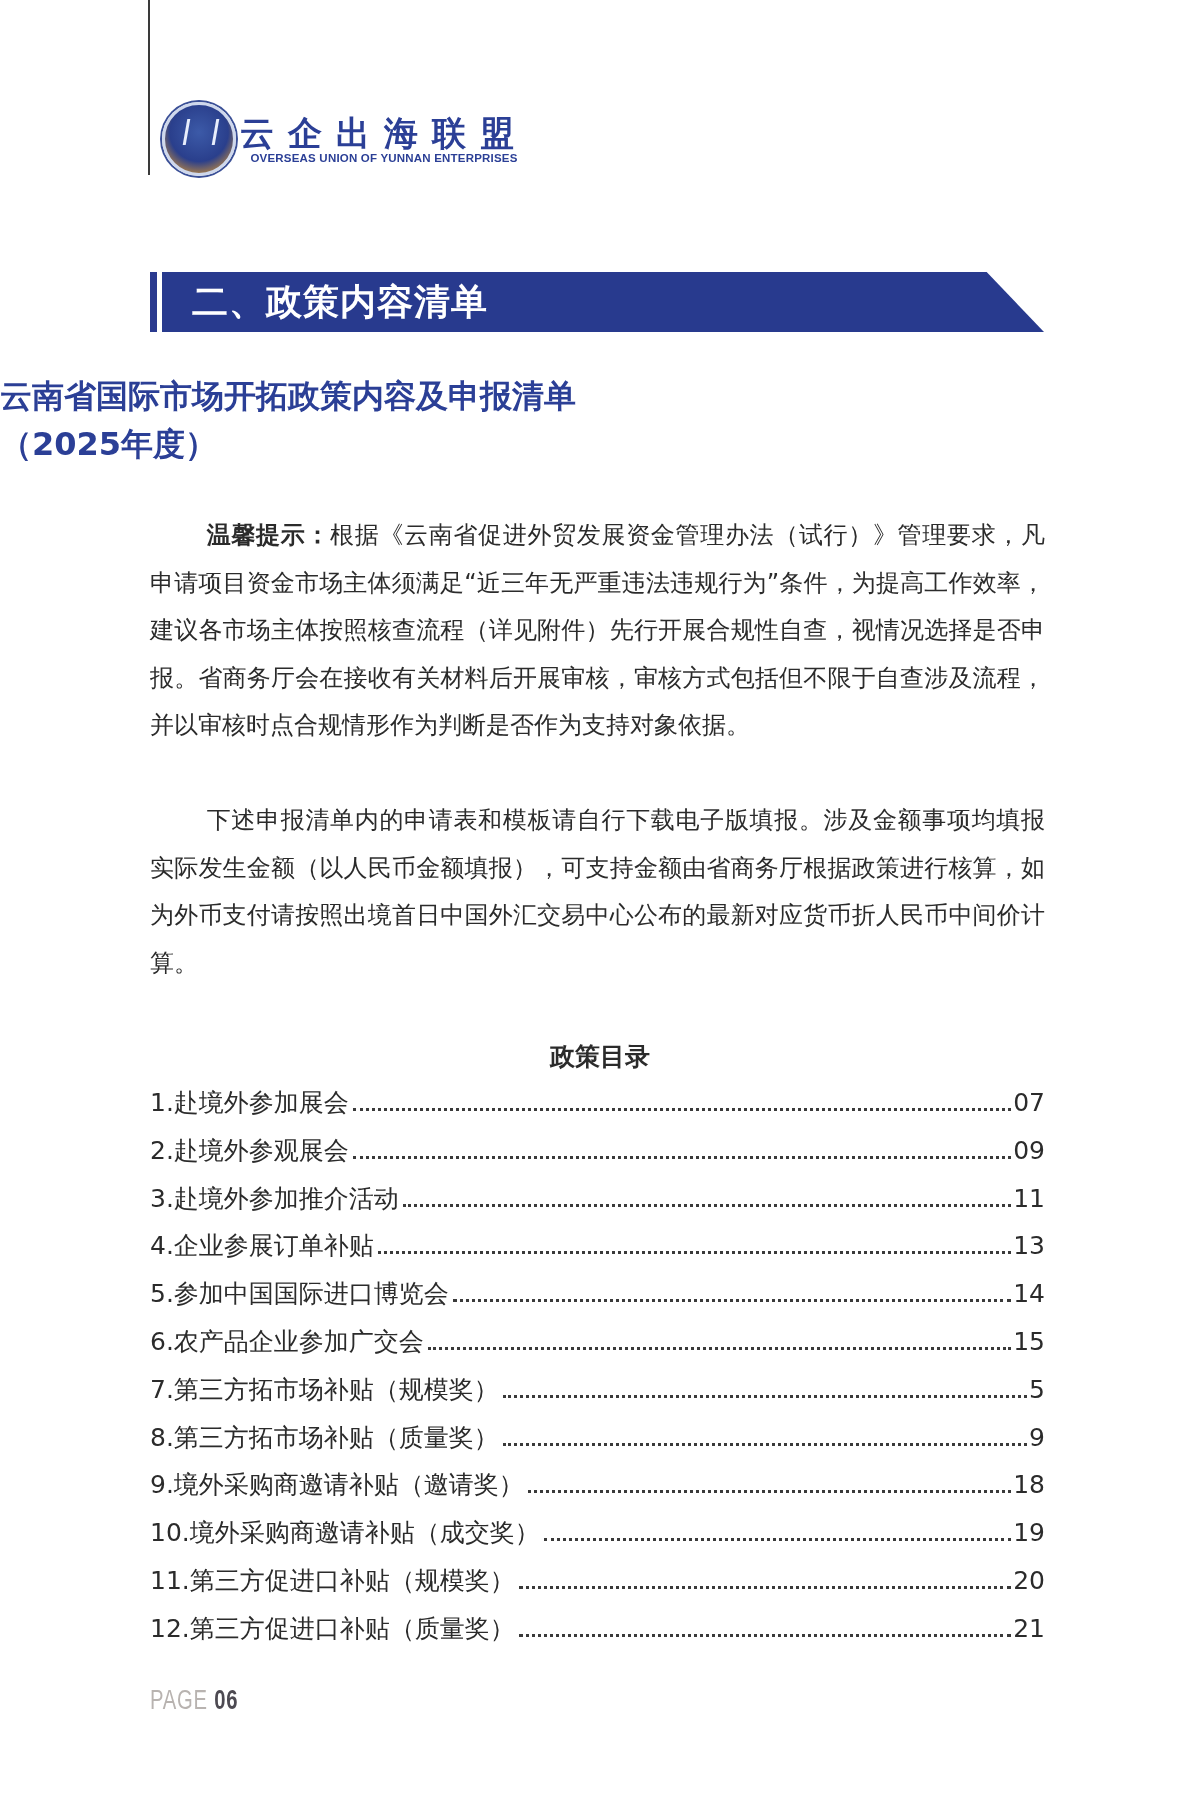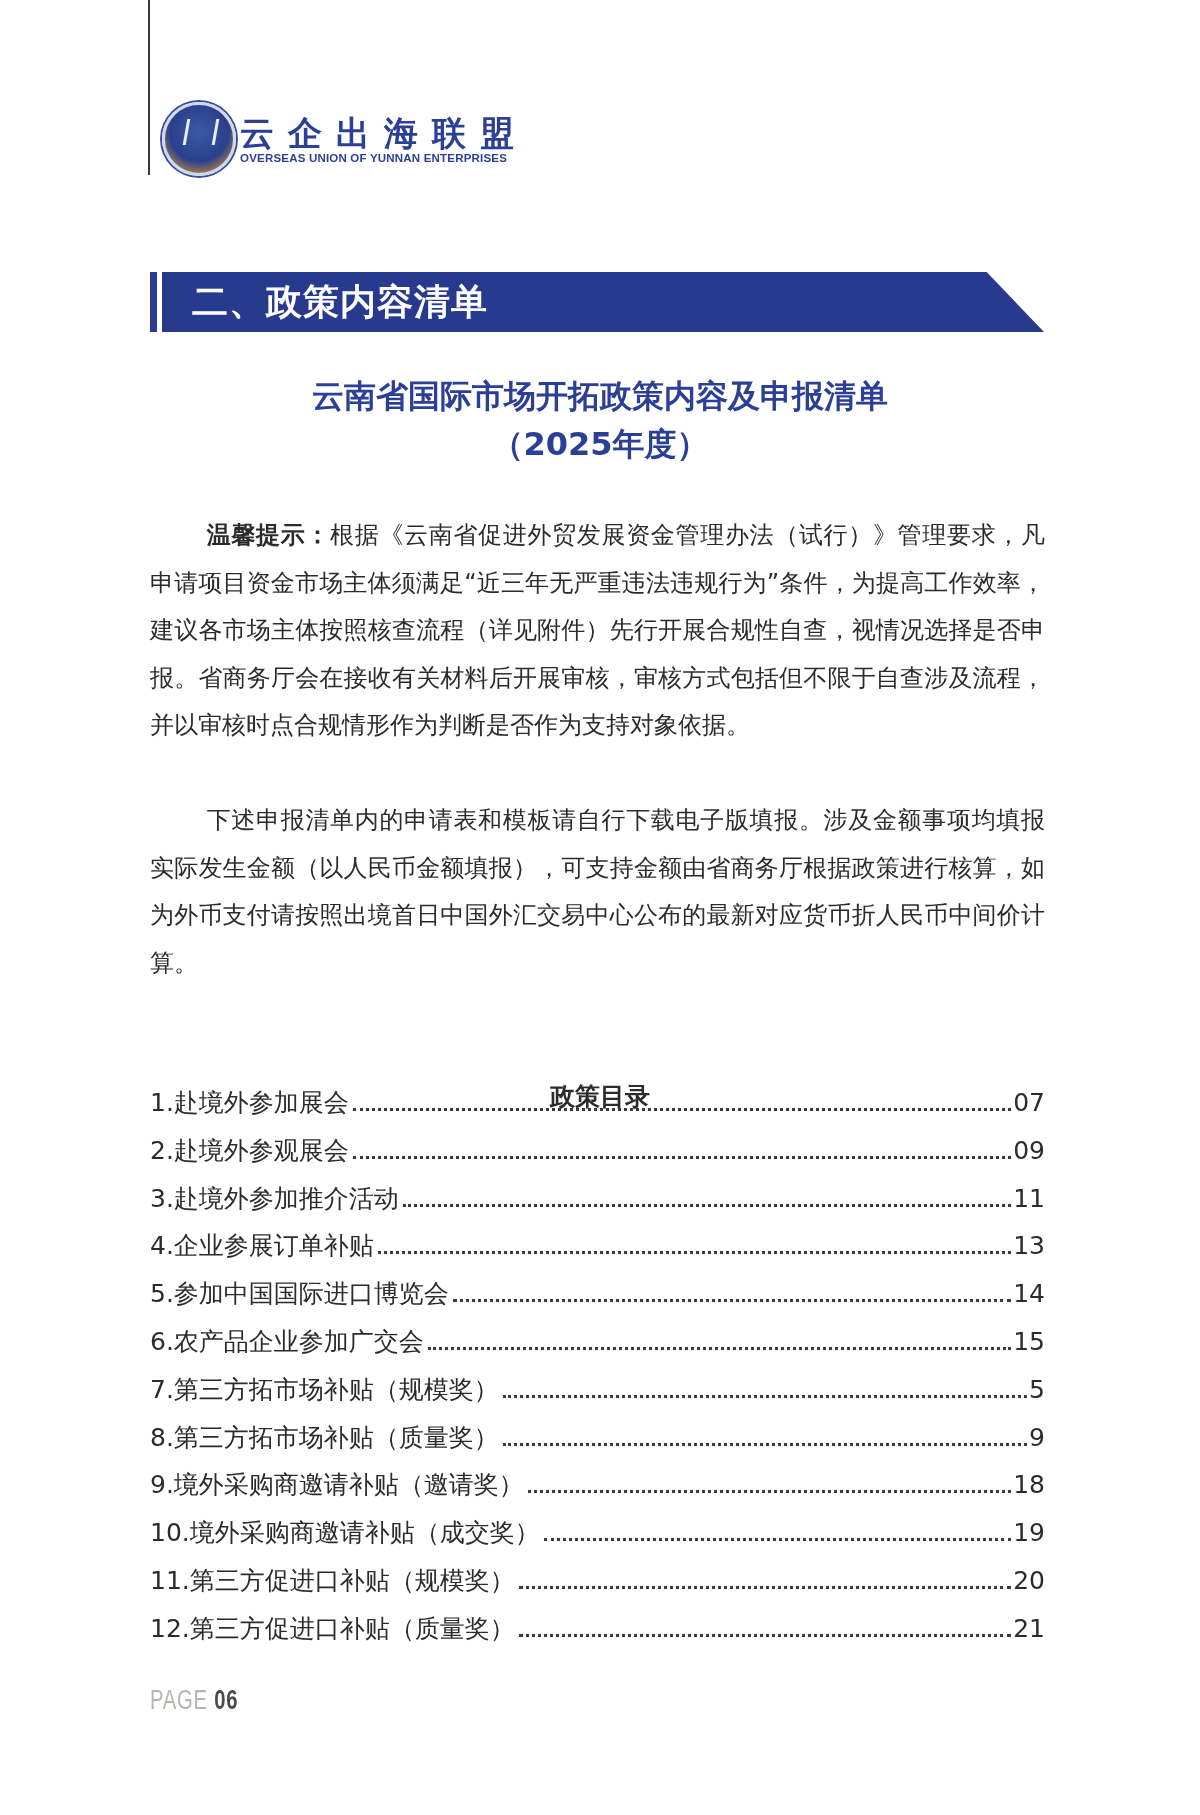--- a/index.html
+++ b/index.html
@@ -9,39 +9,39 @@
   .top-rule { position:absolute; left:148px; top:0; width:2px; height:175px; background:#3a3a3a; }
 
   .logo { position:absolute; left:162px; top:102px; display:flex; align-items:center; }
   .logo-emblem { width:68px; height:68px; border-radius:50%;
                  background:radial-gradient(circle at 50% 40%, #3c5aa8 0%, #2a3f8c 55%, #d9962f 90%);
                  border:3px solid #cfd8ec; box-shadow:0 0 0 2px #3a4f96; position:relative; }
   .logo-emblem::after { content:""; position:absolute; left:20px; top:14px; width:26px; height:26px;
                  border-left:3px solid #e8eefc; border-right:3px solid #e8eefc; transform:skewX(-10deg); }
   .logo-text { margin-left:4px; }
   .logo-cn { font-family:"DejaVu Serif", serif; font-size:34px; color:#2b3f96; letter-spacing:14px; font-weight:bold; line-height:38px; }
-  .logo-en { font-family:"Liberation Sans", sans-serif; font-size:11.5px; color:#2b3f96; font-weight:bold; letter-spacing:0.2px; }
+  .logo-en { font-family:"Liberation Sans", sans-serif; font-size:11.5px; color:#2b3f96; font-weight:bold; letter-spacing:0.2px;text-align:center; }
 
   .section-bar-wrap { position:absolute; left:150px; top:272px; height:60px; width:895px; }
   .section-edge { position:absolute; left:0; top:0; width:7px; height:60px; background:#2a3a8f; }
   .section-bar { position:absolute; left:12px; top:0; height:60px; width:882px; background:#283a8e;
                  clip-path:polygon(0 0, 93.5% 0, 100% 100%, 0 100%); }
   .section-title { position:absolute; left:30px; top:6px; font-family:"DejaVu Serif", serif; font-weight:bold;
                    font-size:36px; color:#ffffff; letter-spacing:1px; }
 
-  .main-title { position:absolute; left:0; width:1200px; top:372px; text-align:center; color:#2b3f96;
+  .main-title { position:absolute; left:0; width:1200px; top:372px; color:#2b3f96;
                 font-weight:bold; font-size:32px; line-height:48px; }
 
   .para { position:absolute; left:150px; width:895px; font-size:24px; line-height:47.5px; color:#2b2b2b;
           text-align:justify; }
   .para .indent { display:inline-block; width:56px; }
   .para b { font-weight:bold; }
 
   .toc-title { position:absolute; left:0; width:1200px; top:1040px; text-align:center; font-size:25px;
-               font-weight:bold; color:#2b2b2b;margin-top:40px; }
+               font-weight:bold; color:#2b2b2b; }
   .toc { position:absolute; left:150px; width:895px; top:1086px; }
   .toc-row { display:flex; align-items:baseline; height:47.8px; font-size:25px; color:#2b2b2b; }
   .toc-label { white-space:nowrap; }
   .toc-dots { flex:1; border-bottom:3px dotted #3a3a3a; margin:0 2px 7px 4px; height:0; }
   .toc-page { white-space:nowrap; }
 
   .page-num { position:absolute; left:150px; top:1685px; font-family:"Liberation Sans", sans-serif;
               font-size:27px; transform:scaleX(0.75); transform-origin:left; letter-spacing:1px; }
   .page-label { color:#b8b3b0; }
   .page-value { color:#4d4a52; font-weight:bold; }

